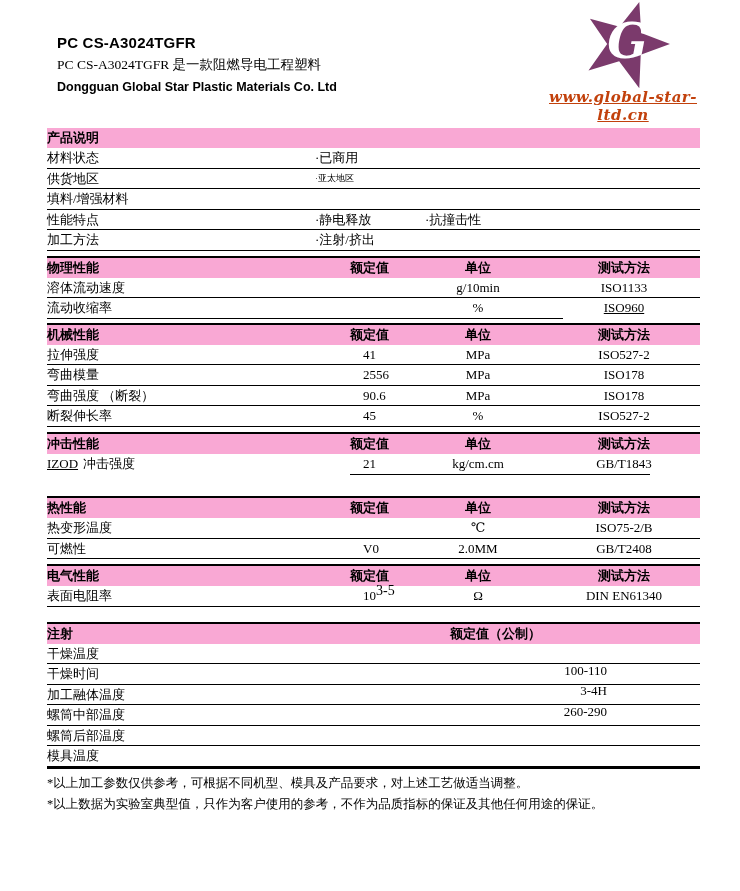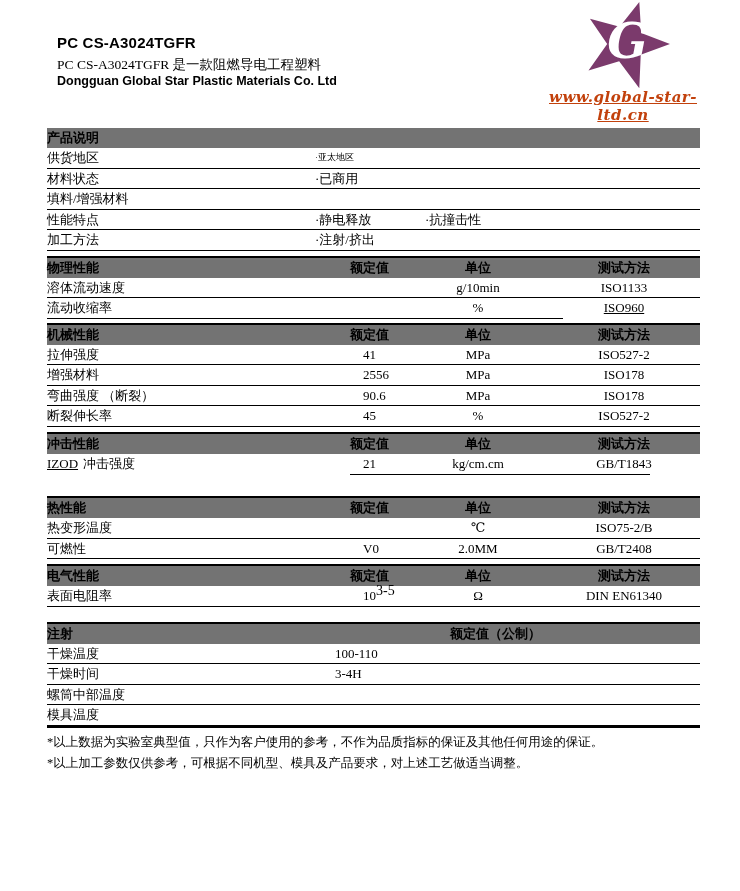--- a/index.html
+++ b/index.html
@@ -5,54 +5,54 @@
   html,body{margin:0;padding:0;background:#fff;}
   .page{position:relative;width:740px;height:891px;background:#ffffff;overflow:hidden;
         font-family:"Liberation Serif","DejaVu Serif",serif;color:#000;}
   .inner{position:relative;width:653px;margin-left:47px;}
 
   
   .hdr{position:relative;height:128px;}
   .hdr-title{padding-top:34px;margin-left:10px;font-family:"Liberation Sans","DejaVu Sans",sans-serif;
              font-weight:bold;font-size:15px;letter-spacing:.2px;}
   .hdr-sub{margin-left:10px;margin-top:5px;font-size:13.5px;}
-  .hdr-co{margin-left:10px;margin-top:0;font-family:"Liberation Sans","DejaVu Sans",sans-serif;
+  .hdr-co{margin-left:10px;margin-top:6px;font-family:"Liberation Sans","DejaVu Sans",sans-serif;
           font-weight:bold;font-size:12.5px;}
   .logo{position:absolute;top:0px;right:-18px;width:190px;text-align:center;}
   .logo svg{display:block;margin:0 auto;}
   .logo-link{display:inline-block;margin-top:-4px;font-size:15px;font-weight:bold;font-style:italic;
              color:#c2410c;text-decoration:underline;font-family:"DejaVu Serif",serif;letter-spacing:.5px;}
 
   
   .sec{margin-top:5px;}
   .sec.first{margin-top:0;}
   .sec.ruled{border-top:2.5px solid #000;}
   .sec.gap-lg{margin-top:23px;}
   .sec.gap-sm{margin-top:15px;}
-  .secbar{position:relative;height:20px;line-height:20px;background:#737373;
+  .secbar{position:relative;height:20px;line-height:20px;background:#f9a8d4;
           font-size:13px;font-weight:bold;}
   .prow{position:relative;height:19.5px;line-height:19px;border-bottom:1.5px solid #000;font-size:13px;}
   .prow.nob{border-bottom:none;}
   .prow.thick{border-bottom:3px solid #000;}
   .c{position:absolute;top:0;white-space:nowrap;}
   .cname{left:0;}
   .valh{left:303px;}
   .cval{left:300px;width:92px;padding-left:16px;}
   .cunit{left:392px;width:78px;text-align:center;}
   .cmethod{left:520px;width:114px;text-align:center;}
   .pv1{left:268px;}
   .pv2{left:378px;}
   .small{font-size:9px;}
   .u{text-decoration:underline;}
   .izod{text-decoration:underline;margin-right:5px;}
   .seg{position:absolute;bottom:-1.5px;height:0;border-bottom:1.5px solid #000;}
   .seg-izod{left:303px;width:300px;}
   .seg-shrink{left:0;width:516px;}
   .inj-valh{left:403px;}
-  .inj-val{left:288px;width:260px;text-align:left;}
+  .inj-val{left:300px;width:260px;text-align:right;margin-top:17px;}
   sup{font-size:14px;line-height:0;}
 
   
   .notes{margin-top:6px;font-size:12.5px;}
   .notes p{margin:0 0 5px 0;line-height:1.3;}
 </style>
 </head>
 <body>
 
 <div class="page">
@@ -71,26 +71,26 @@
         </span>
         <a class="logo-link" href="#">www.global-star-ltd.cn</a>
       </div>
     </div>
 
     <section class="sec first">
       <div class="secbar">
         <span class="c cname">产品说明</span>
       </div>
       <div class="prow">
+        <span class="c cname">材料状态</span>
+        <span class="c pv1">·已商用</span>
+      </div>
+      <div class="prow">
         <span class="c cname">供货地区</span>
         <span class="c pv1 small">·亚太地区</span>
-      </div>
-      <div class="prow">
-        <span class="c cname">材料状态</span>
-        <span class="c pv1">·已商用</span>
       </div>
       <div class="prow">
         <span class="c cname">填料/增强材料</span>
         <span class="c pv1"></span>
       </div>
       <div class="prow">
         <span class="c cname">性能特点</span>
         <span class="c pv1">·静电释放</span>
         <span class="c pv2">·抗撞击性</span>
       </div>
@@ -129,21 +129,21 @@
         <span class="c cunit">单位</span>
         <span class="c cmethod">测试方法</span>
       </div>
       <div class="prow">
         <span class="c cname">拉伸强度</span>
         <span class="c cval">41</span>
         <span class="c cunit">MPa</span>
         <span class="c cmethod">ISO527-2</span>
       </div>
       <div class="prow">
-        <span class="c cname">增强材料</span>
+        <span class="c cname">弯曲模量</span>
         <span class="c cval">2556</span>
         <span class="c cunit">MPa</span>
         <span class="c cmethod">ISO178</span>
       </div>
       <div class="prow">
         <span class="c cname">弯曲强度 （断裂）</span>
         <span class="c cval">90.6</span>
         <span class="c cunit">MPa</span>
         <span class="c cmethod">ISO178</span>
       </div>
@@ -214,28 +214,36 @@
       </div>
       <div class="prow">
         <span class="c cname">干燥温度</span>
         <span class="c inj-val">100-110</span>
       </div>
       <div class="prow">
         <span class="c cname">干燥时间</span>
         <span class="c inj-val">3-4H</span>
       </div>
       <div class="prow">
+        <span class="c cname">加工融体温度</span>
+        <span class="c inj-val">260-290</span>
+      </div>
+      <div class="prow">
         <span class="c cname">螺筒中部温度</span>
+        <span class="c inj-val"></span>
+      </div>
+      <div class="prow">
+        <span class="c cname">螺筒后部温度</span>
         <span class="c inj-val"></span>
       </div>
       <div class="prow thick">
         <span class="c cname">模具温度</span>
         <span class="c inj-val"></span>
       </div>
     </section>
 
     <div class="notes">
+      <p>*以上加工参数仅供参考，可根据不同机型、模具及产品要求，对上述工艺做适当调整。</p>
       <p>*以上数据为实验室典型值，只作为客户使用的参考，不作为品质指标的保证及其他任何用途的保证。</p>
-      <p>*以上加工参数仅供参考，可根据不同机型、模具及产品要求，对上述工艺做适当调整。</p>
     </div>
 
   </div>
 </div>
 
 </body></html>

